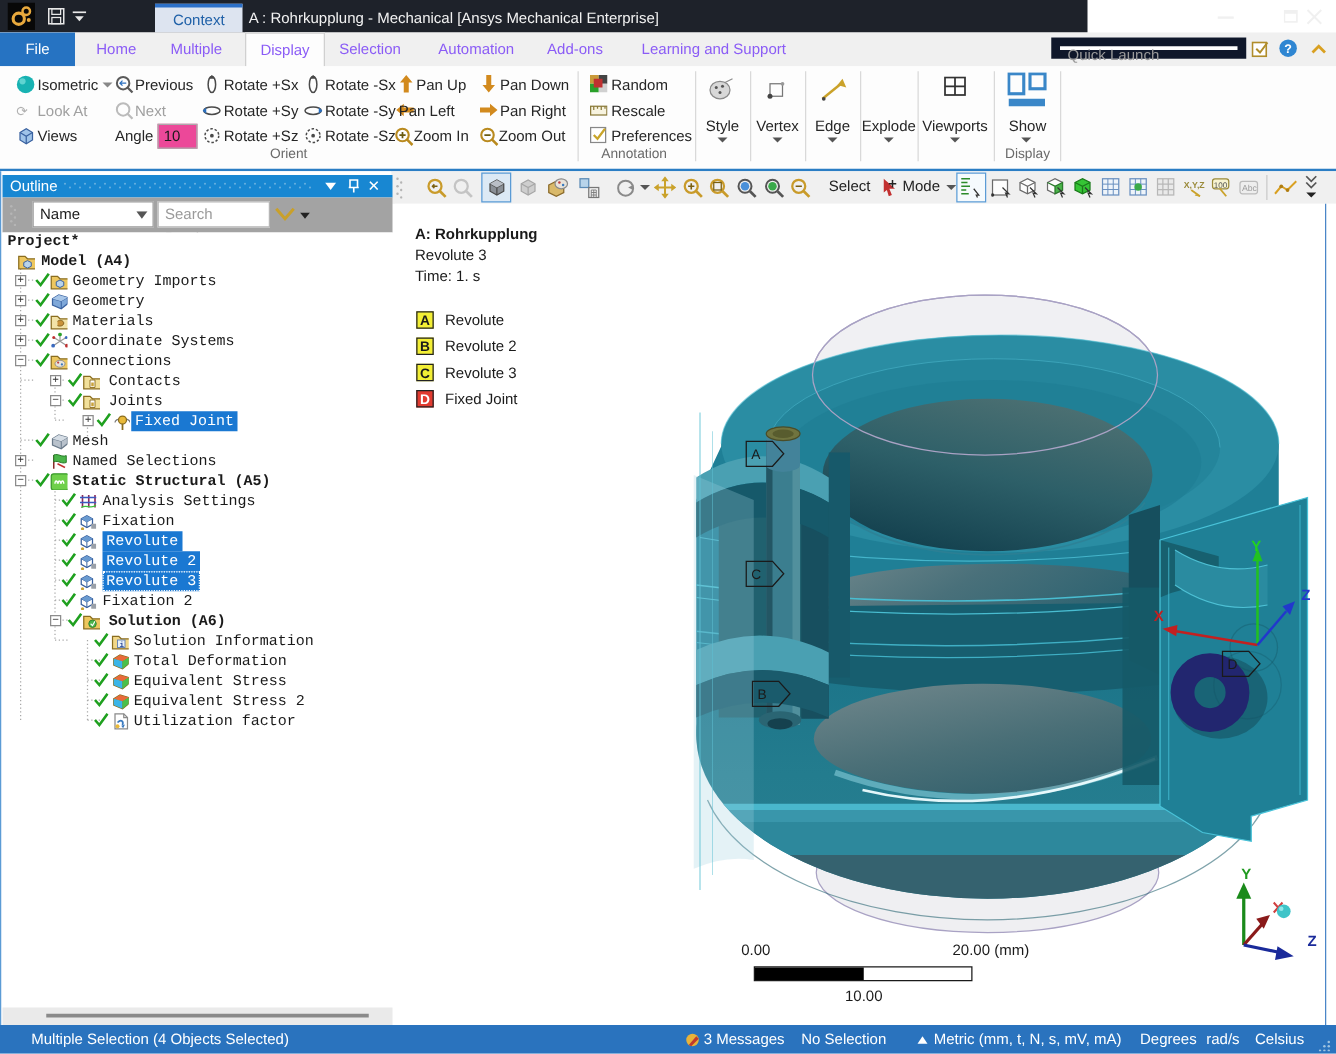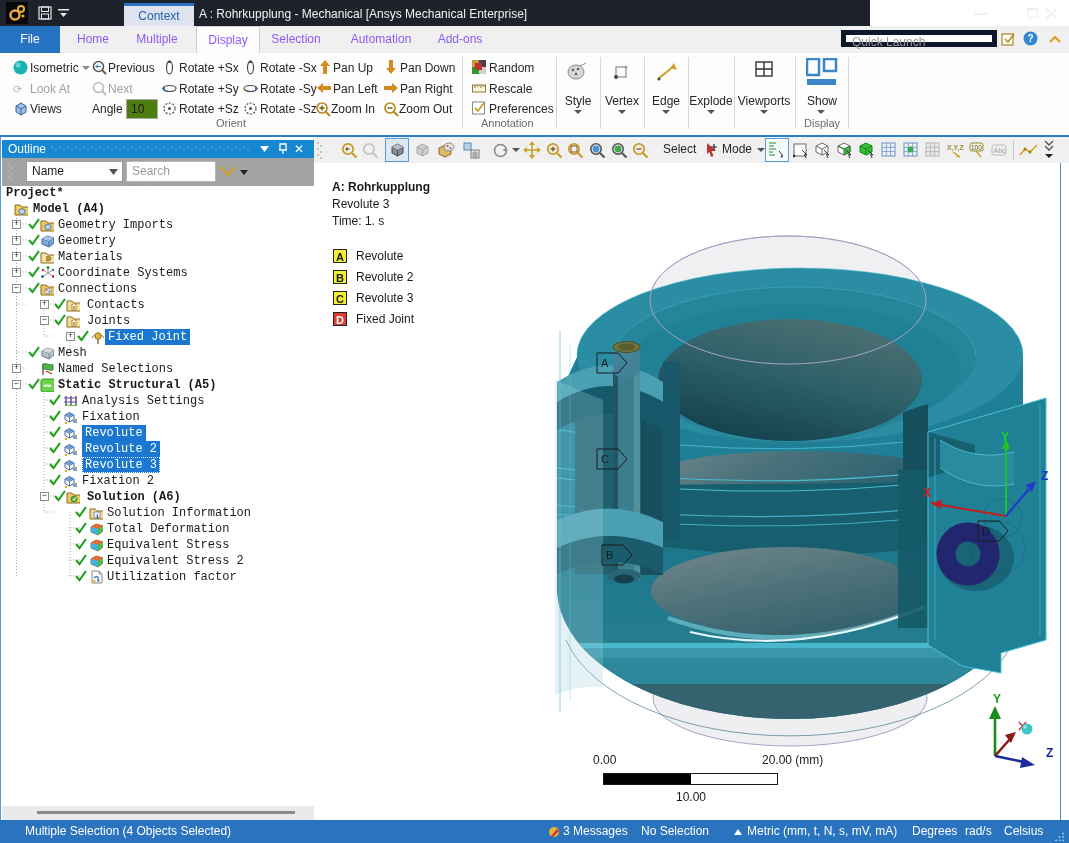--- a/index.html
+++ b/index.html
@@ -10,21 +10,21 @@
 
 #titlebar { left:0; top:0; width:870px; height:26px; background:#1e222a; }
 #titlebar .ttext { position:absolute; left:199px; top:7px; color:#f2f2f2; font-size:12px; white-space:nowrap; }
 #ctxtab { position:absolute; left:124px; top:3px; width:70px; height:23px; background:#dde4f0; border-top:3px solid #2c70c8; color:#2061a8; text-align:center; line-height:20px; font-size:12px; }
 
 
 #menubar { left:0; top:26px; width:1069px; height:27px; background:#f0f0f0; }
 #filebtn { position:absolute; left:0; top:0; width:60px; height:27px; background:#2673c2; color:#fff; text-align:center; line-height:27px; }
 .mtab { position:absolute; top:0; height:27px; line-height:27px; text-align:center; color:#8b5cf6; }
 #tab-display { background:#fdfdfd; border:1px solid #d0d0d0; border-bottom:none; }
-#qlaunch { position:absolute; left:841px; top:4px; width:156px; height:17px; background:#fff; border:5px solid #0f172a; color:#9a9a9a; font-size:12px; line-height:15px; padding-left:6px; }
+#qlaunch { position:absolute; left:841px; top:4px; width:156px; height:17px; background:#fff; border:7px solid #0f172a; color:#9a9a9a; font-size:12px; line-height:15px; padding-left:6px; }
 
 
 #ribbon { left:0; top:53px; width:1069px; height:84px; background:#fdfdfd; border-bottom:2px solid #2a7dc4; }
 .rtxt { position:absolute; font-size:12px; color:#262626; white-space:nowrap; }
 .rgray { color:#a0a0a0; }
 .rlabel { position:absolute; font-size:11px; color:#6a6a6a; }
 .rsep { position:absolute; top:4px; height:72px; width:1px; background:#d9d9d9; }
 .bigbtn { position:absolute; top:2px; text-align:center; font-size:12px; color:#262626; }
 .caret { display:inline-block; width:0; height:0; border-left:4px solid transparent; border-right:4px solid transparent; border-top:4px solid #555; vertical-align:middle; }
 
@@ -89,20 +89,21 @@
 </div>
 
 <div class="abs" id="menubar">
   <div id="filebtn">File</div>
   <div class="mtab" style="left:66px;width:54px">Home</div>
   <div class="mtab" style="left:124px;width:66px">Multiple</div>
   <div class="mtab" id="tab-display" style="left:196px;width:64px">Display</div>
   <div class="mtab" style="left:264px;width:64px">Selection</div>
   <div class="mtab" style="left:336px;width:90px">Automation</div>
   <div class="mtab" style="left:428px;width:64px">Add-ons</div>
+  <div class="mtab" style="left:498px;width:146px">Learning and Support</div>
   <div id="qlaunch">Quick Launch</div>
   <svg class="abs" style="left:1001px;top:5px" width="16" height="16">
       <rect x="1" y="3" width="11" height="11" fill="#fff" stroke="#b08d2a" stroke-width="1.3"></rect>
       <path d="M4 8 L7 11 L13 3" stroke="#b08d2a" stroke-width="1.6" fill="none"></path>
     </svg>
   <svg class="abs" style="left:1023px;top:5px" width="15" height="15">
       <circle cx="7.5" cy="7.5" r="7" fill="#2f86d2"></circle>
       <text x="7.5" y="11" font-size="10" font-weight="bold" fill="#fff" text-anchor="middle">?</text>
     </svg>
   <svg class="abs" style="left:1048px;top:8px" width="14" height="10">
@@ -133,21 +134,21 @@
       <path d="M10 10 L14 14" stroke="#5a5a5a" stroke-width="1.8"></path>
       <path d="M4 6.5 L9 6.5 M6 4.5 L4 6.5 L6 8.5" stroke="#2a6fbf" fill="none"></path>
     </svg>
   <div class="rtxt" style="left:108px;top:8px">Previous</div>
   <svg class="abs" style="left:92px;top:28px" width="15" height="15" opacity="0.4">
       <circle cx="6.5" cy="6.5" r="5" fill="none" stroke="#5a5a5a" stroke-width="1.6"></circle>
       <path d="M10 10 L14 14" stroke="#5a5a5a" stroke-width="1.8"></path>
     </svg>
   <div class="rtxt rgray" style="left:108px;top:29px">Next</div>
   <div class="rtxt" style="left:92px;top:49px">Angle</div>
-  <div class="abs" style="left:126px;top:46px;width:32px;height:20px;background:#4d7c0f;border:1px solid #ababab;font-size:12px;line-height:18px;padding-left:4px">10</div>
+  <div class="abs" style="left:126px;top:46px;width:32px;height:20px;background:#ec4899;border:1px solid #ababab;font-size:12px;line-height:18px;padding-left:4px">10</div>
 
   <svg class="abs" style="left:162px;top:7px" width="15" height="15">
       <ellipse cx="7.5" cy="7.5" rx="3" ry="6.5" fill="none" stroke="#4a4a4a" stroke-width="1.2"></ellipse>
       <path d="M7.5 0 L10 3 L5 3 Z" fill="#4a4a4a"></path>
     </svg>
   <div class="rtxt" style="left:179px;top:8px">Rotate +Sx</div>
   <svg class="abs" style="left:162px;top:28px" width="15" height="15">
       <ellipse cx="7.5" cy="7.5" rx="6.5" ry="3" fill="none" stroke="#4a4a4a" stroke-width="1.2"></ellipse>
       <path d="M0 7.5 L3 5 L3 10 Z" fill="#2a6fbf"></path>
     </svg>
@@ -174,21 +175,21 @@
     </svg>
   <div class="rtxt" style="left:260px;top:49px">Rotate -Sz</div>
 
   <svg class="abs" style="left:318px;top:6px" width="14" height="16">
       <path d="M7 1 L12 7 L9 7 L9 15 L5 15 L5 7 L2 7 Z" fill="#d28a1e"></path>
     </svg>
   <div class="rtxt" style="left:333px;top:8px">Pan Up</div>
   <svg class="abs" style="left:316px;top:28px" width="16" height="14">
       <path d="M1 7 L7 2 L7 5 L15 5 L15 9 L7 9 L7 12 Z" fill="#d28a1e"></path>
     </svg>
-  <div class="rtxt" style="left:333px;top:29px">Pan Left</div>
+  <div class="rtxt" style="left:319px;top:29px">Pan Left</div>
   <svg class="abs" style="left:315px;top:48px" width="16" height="16">
       <circle cx="7" cy="7" r="5" fill="none" stroke="#b98a1e" stroke-width="1.7"></circle>
       <path d="M10.5 10.5 L15 15" stroke="#b98a1e" stroke-width="2"></path>
       <path d="M4.5 7 L9.5 7 M7 4.5 L7 9.5" stroke="#6a5a10" stroke-width="1.4"></path>
     </svg>
   <div class="rtxt" style="left:331px;top:49px">Zoom In</div>
 
   <svg class="abs" style="left:384px;top:6px" width="14" height="16">
       <path d="M7 15 L12 9 L9 9 L9 1 L5 1 L5 9 L2 9 Z" fill="#d28a1e"></path>
     </svg>

